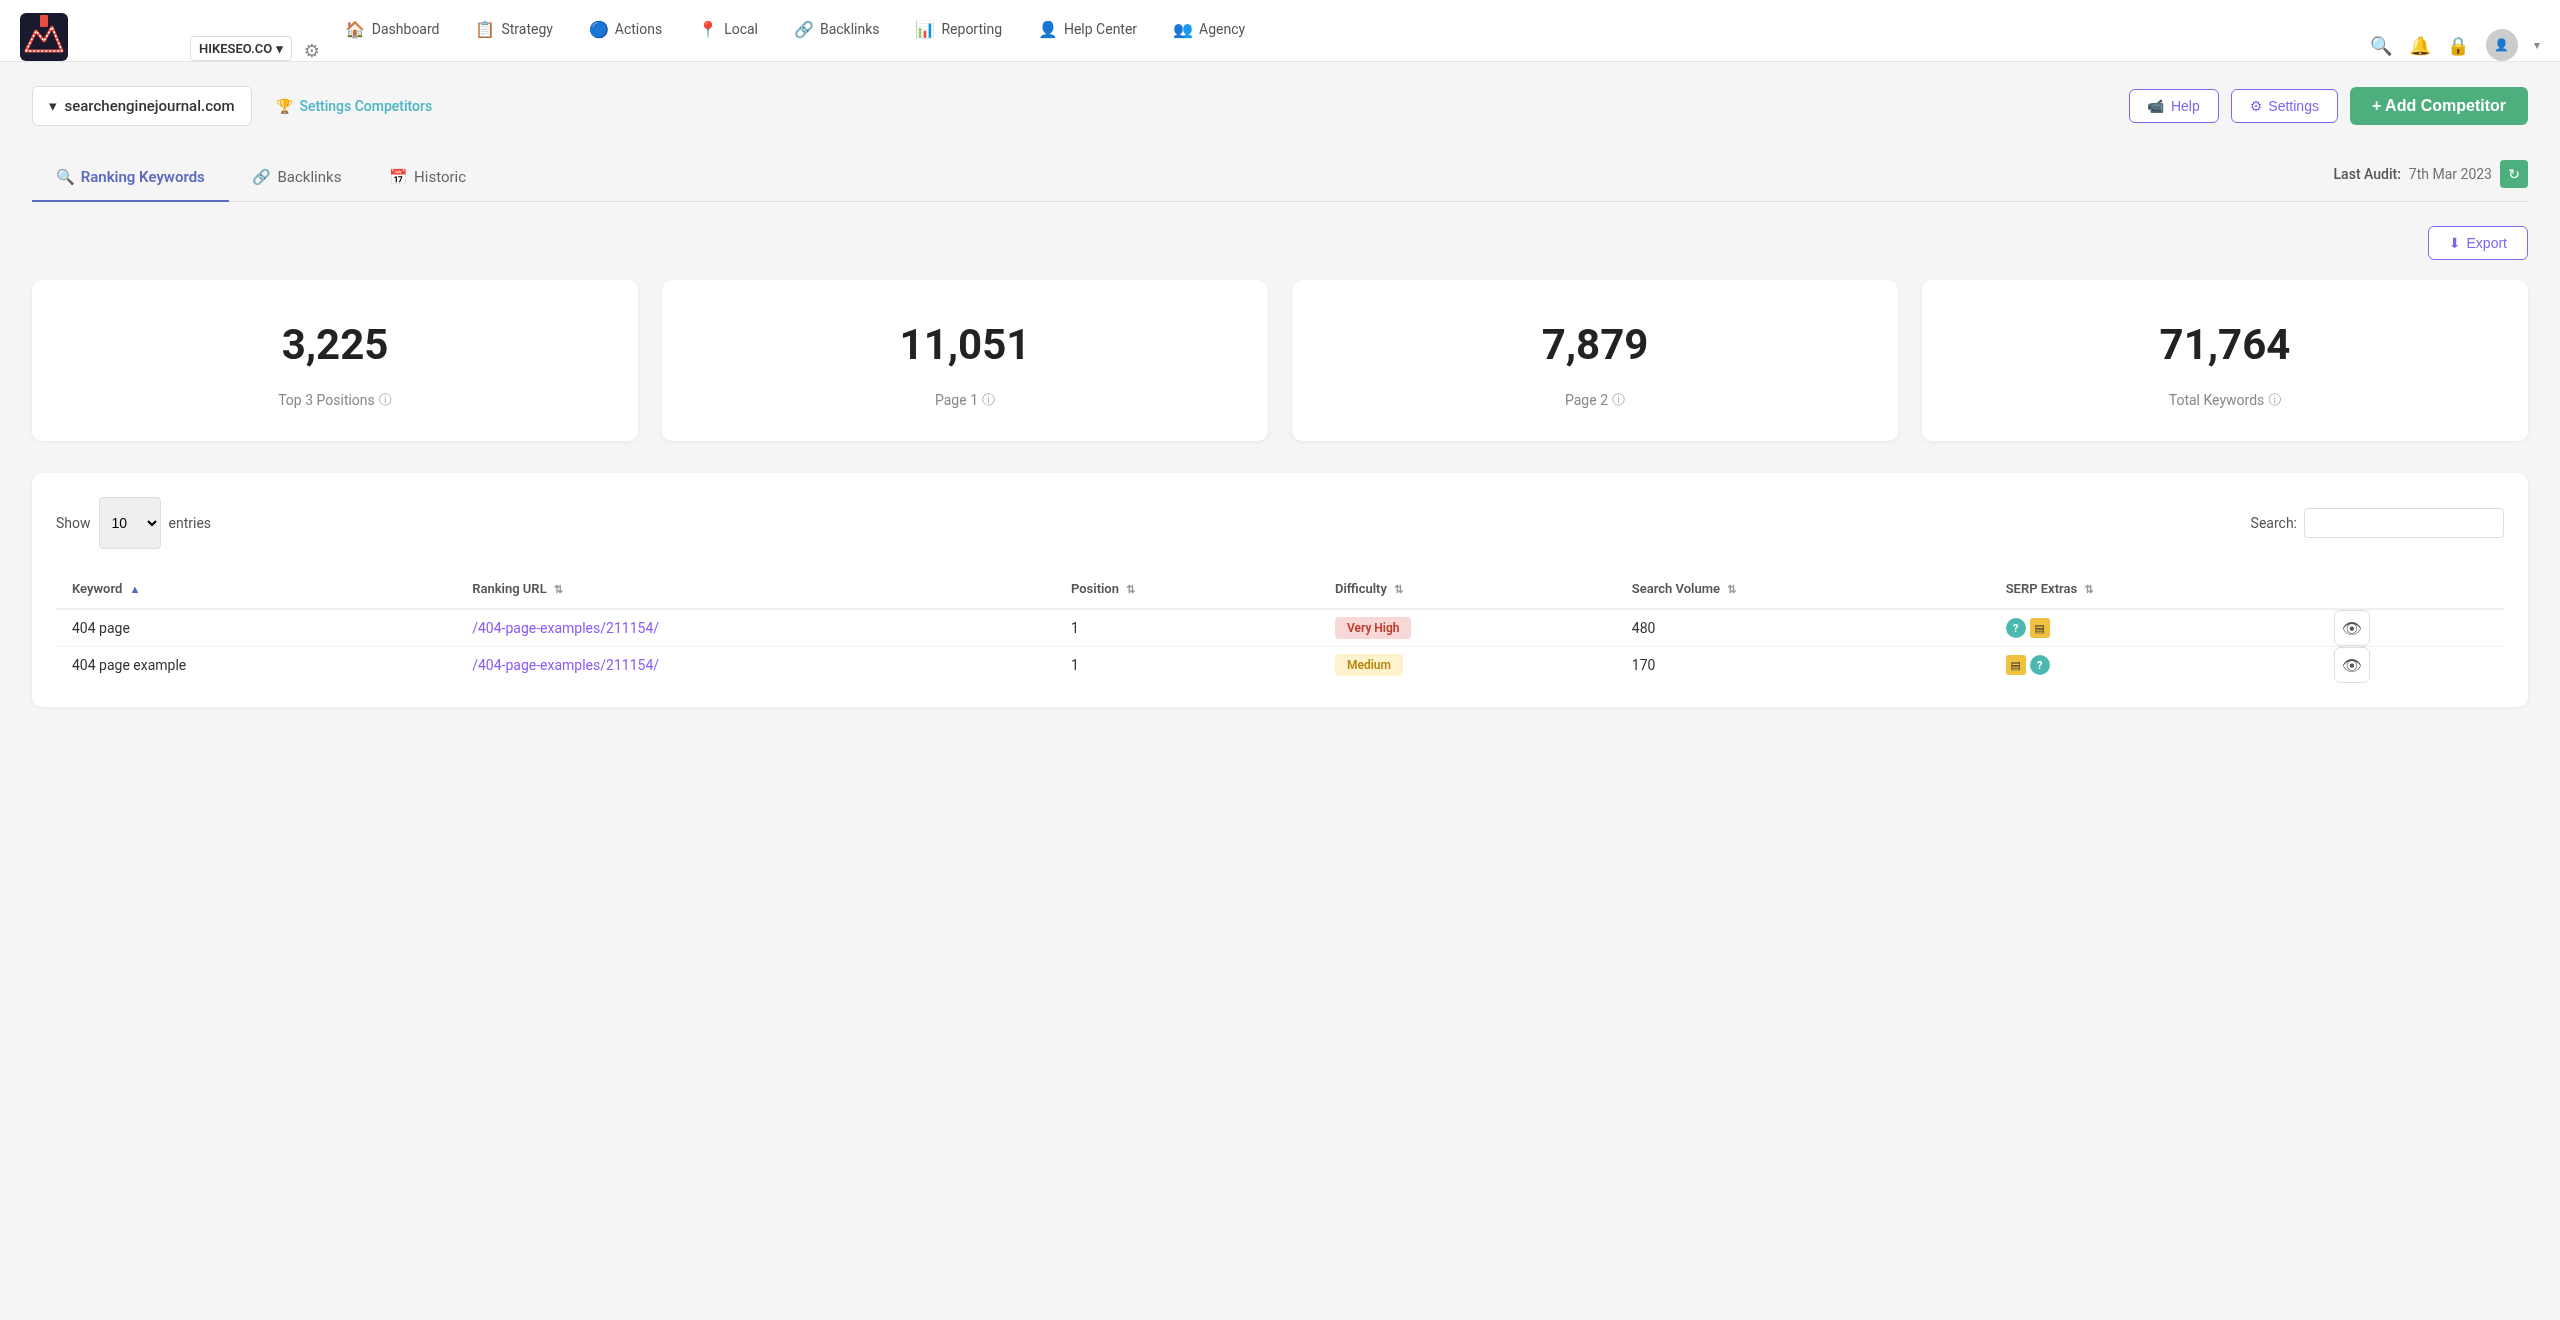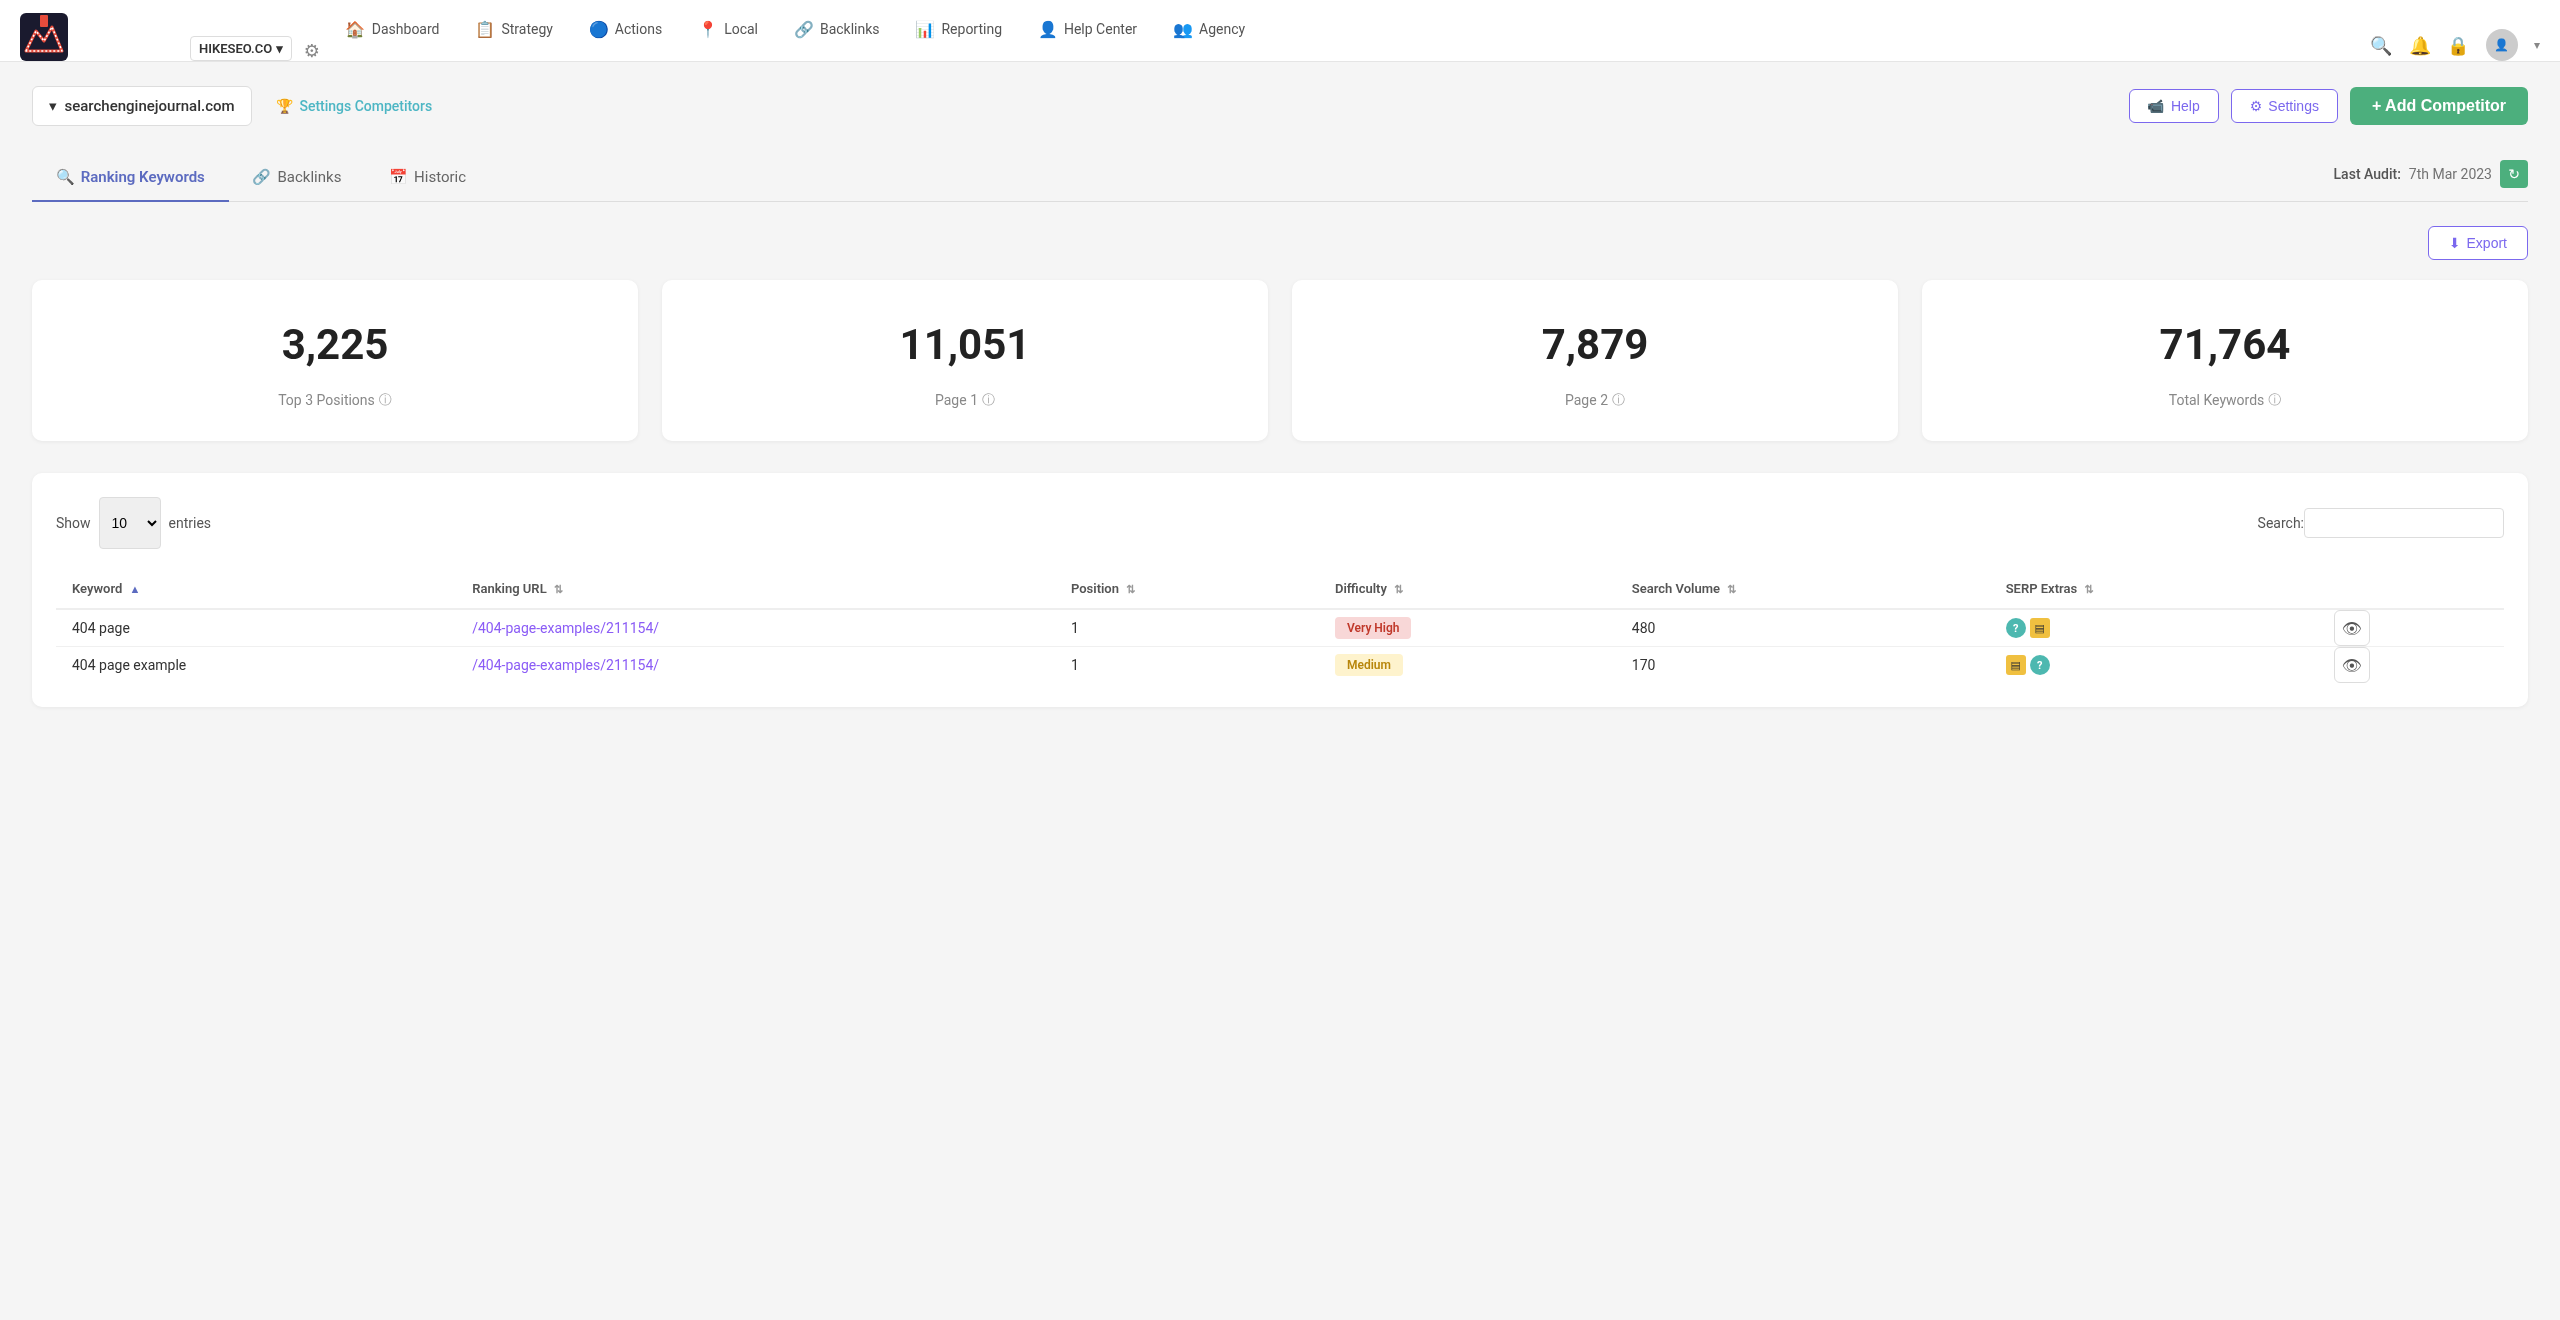--- a/index.html
+++ b/index.html
@@ -294,21 +294,21 @@
     }
     .show-select {
       border: 1px solid #ddd;
       border-radius: 4px;
       padding: 16px 8px;
       font-size: 14px;
     }
     .search-box {
       display: flex;
       align-items: center;
-      gap: 0;
+      gap: 7px;
       font-size: 14px;
       color: #555;
     }
     .search-input {
       border: 1px solid #ddd;
       border-radius: 4px;
       padding: 6px 12px;
       font-size: 14px;
       width: 200px;
     }

